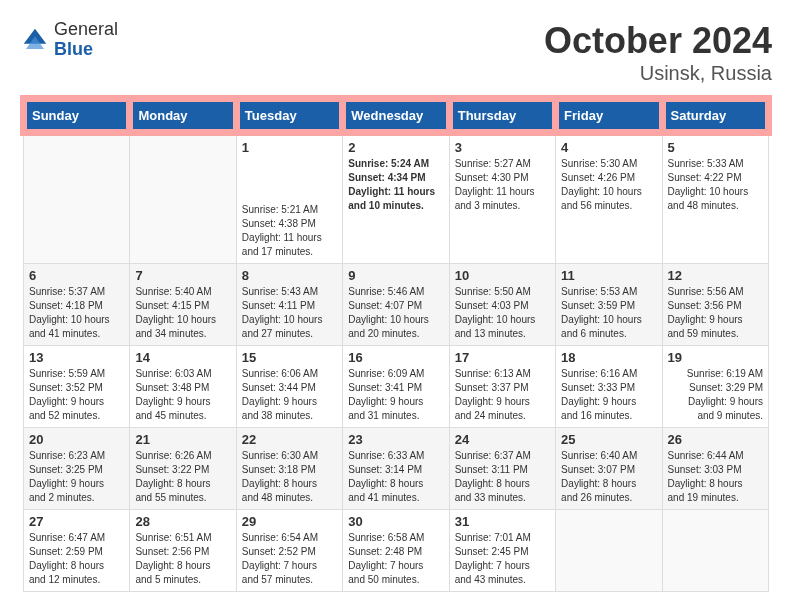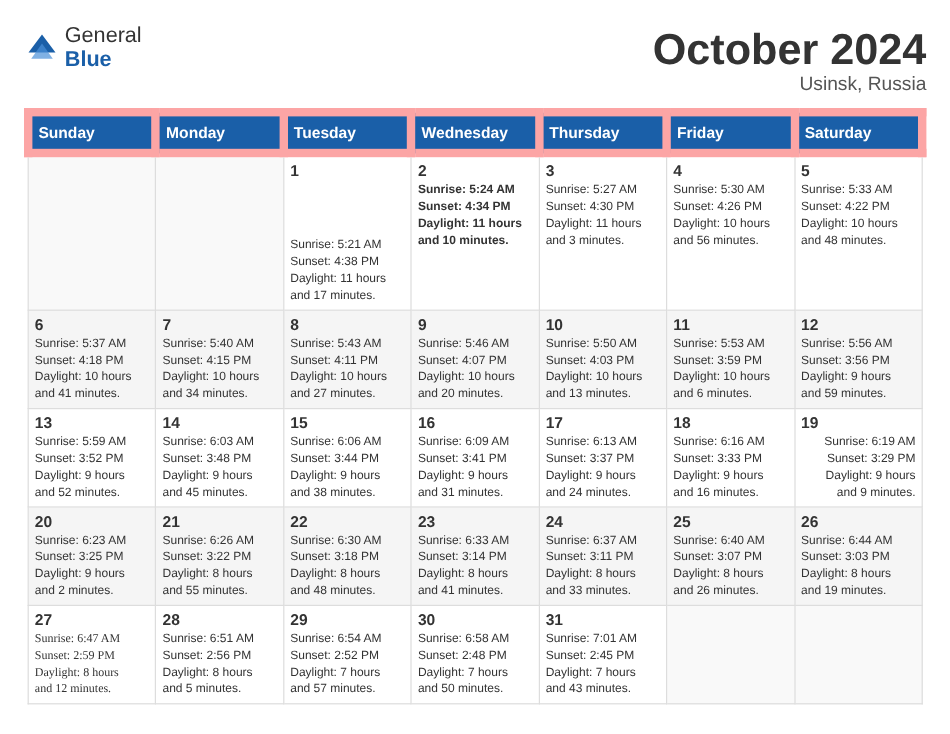--- a/index.html
+++ b/index.html
@@ -32,21 +32,21 @@
       width: 30px;
       height: 30px;
     }
     .title-block { text-align: right; }
     .month-title {
       font-size: 36px;
       font-weight: bold;
       color: #333;
     }
     .location {
-      font-size: 16px;
+      font-size: 20px;
       color: #555;
     }
     table {
       width: 100%;
       border-collapse: collapse;
       table-layout: fixed;
     }
     th {
       background-color: #1a5fa8;
       color: #fff;
@@ -301,21 +301,21 @@
           <span class="day-num">26</span>
           <div class="cell-content" style="white-space: pre-line;">Sunrise: 6:44 AM
 Sunset: 3:03 PM
 Daylight: 8 hours
 and 19 minutes.</div>
         </td>
       </tr>
       <tr>
         <td>
           <span class="day-num">27</span>
-          <div class="cell-content" style="white-space: pre-line; font-family: Liberation Serif, serif;">Sunrise: 6:47 AM
+          <div class="cell-content" style="white-space: pre-line;">Sunrise: 6:47 AM
 Sunset: 2:59 PM
 Daylight: 8 hours
 and 12 minutes.</div>
         </td>
         <td>
           <span class="day-num">28</span>
           <div class="cell-content" style="white-space: pre-line;">Sunrise: 6:51 AM
 Sunset: 2:56 PM
 Daylight: 8 hours
 and 5 minutes.</div>

